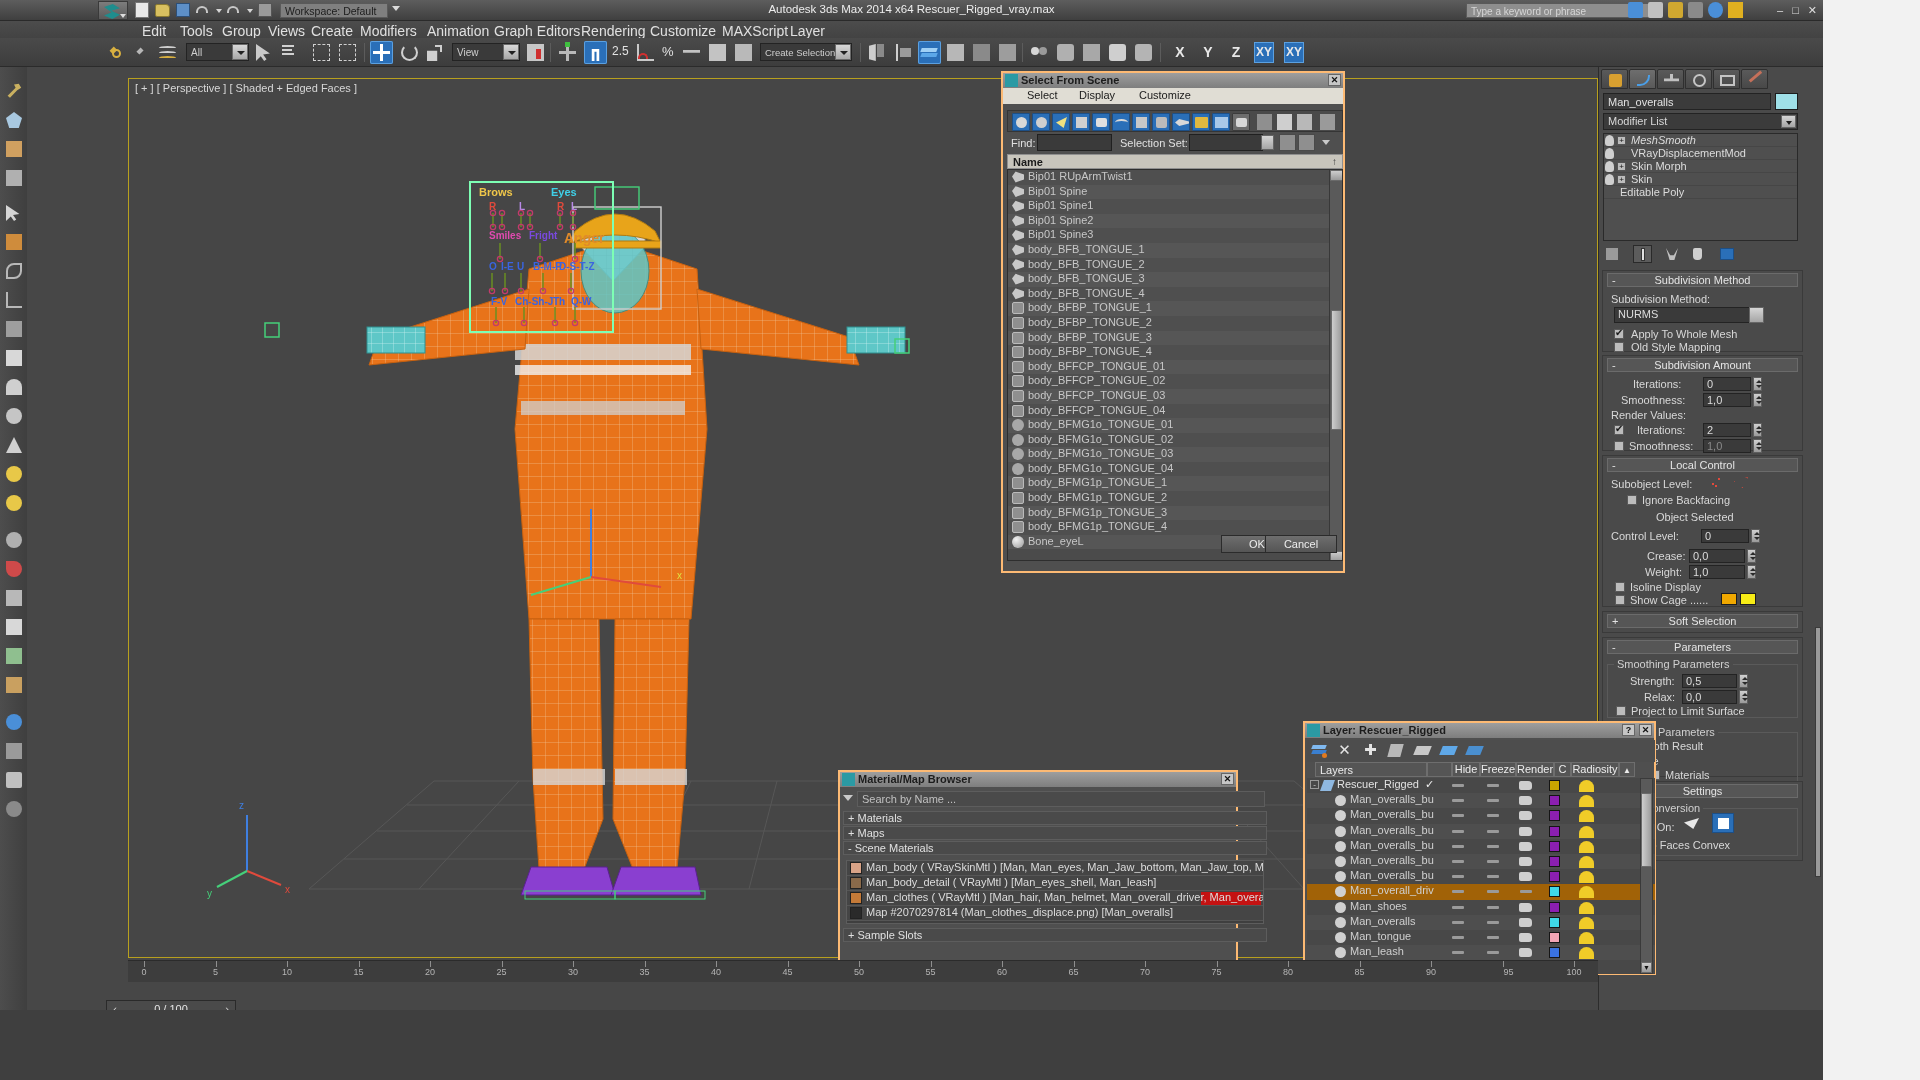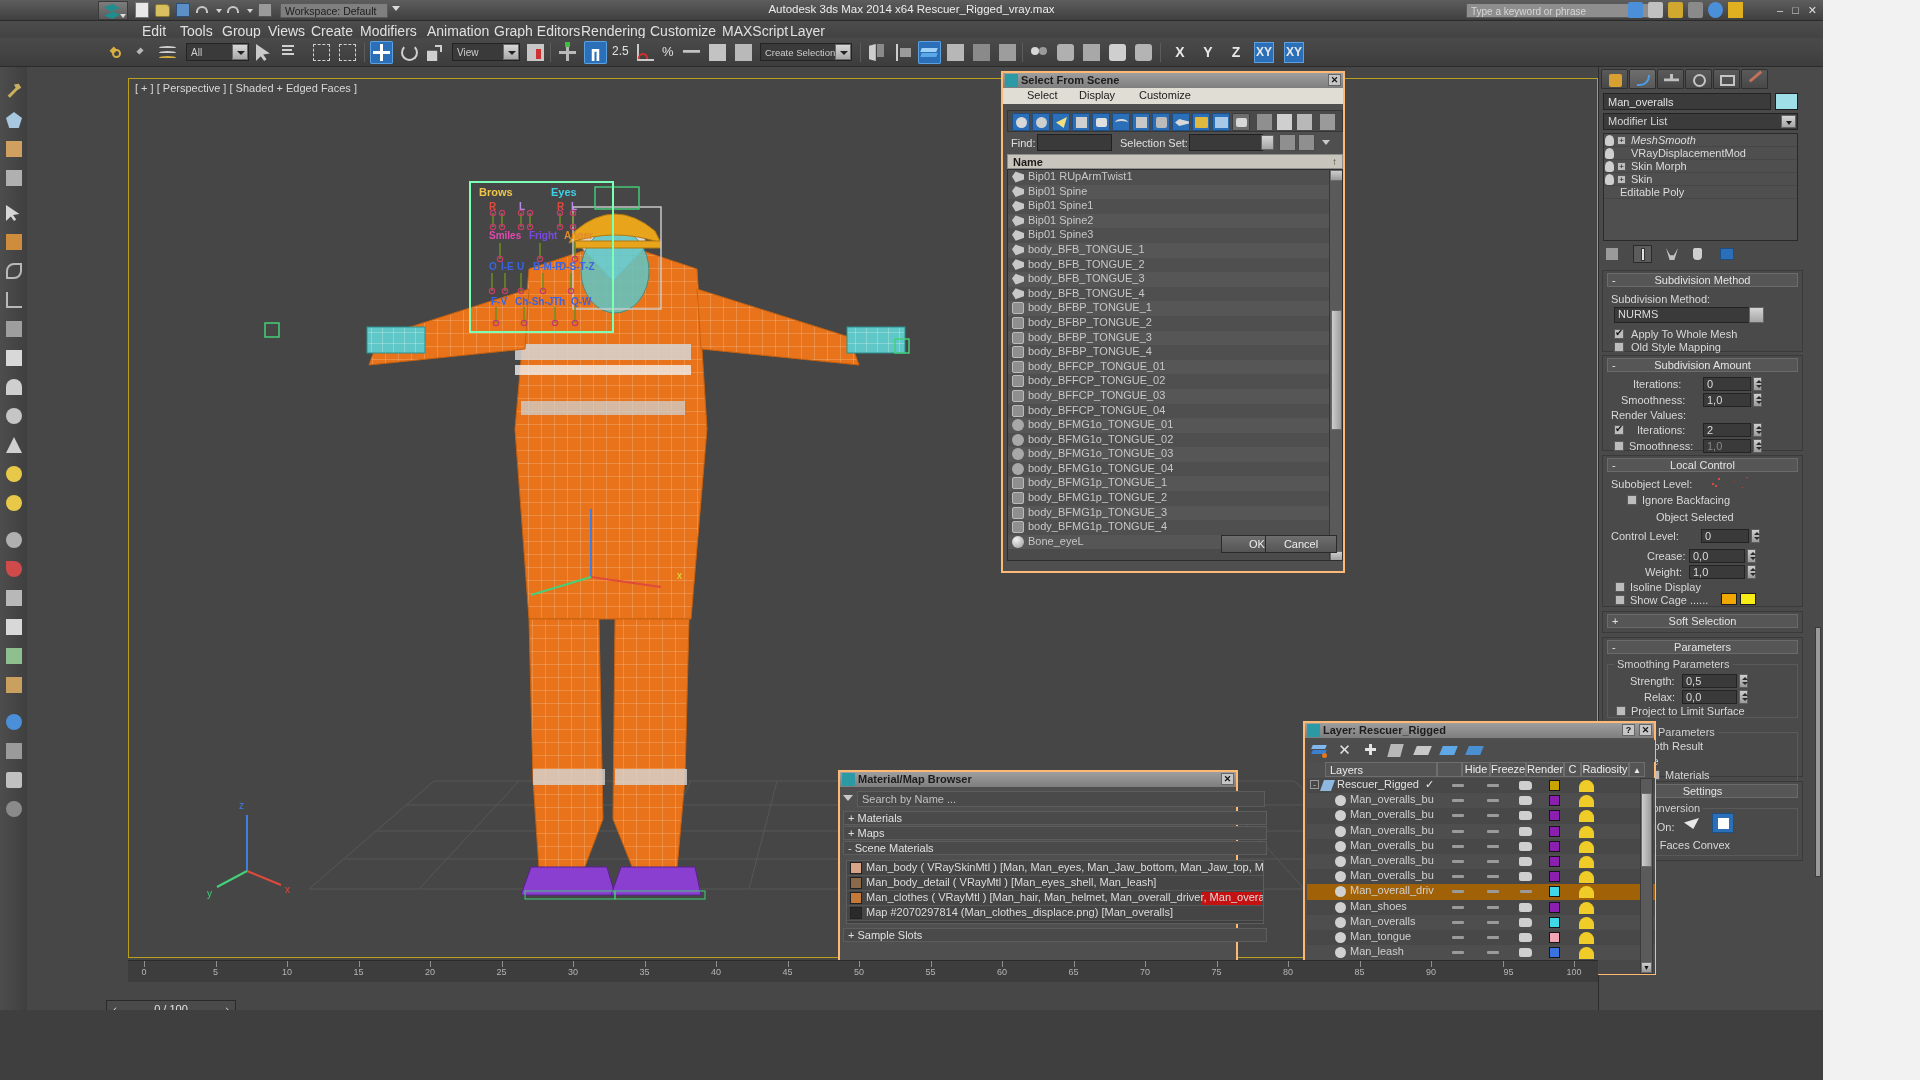--- a/index.html
+++ b/index.html
@@ -552,21 +552,21 @@
     <div class="morph">
       <div id="morph-labels">
           <div class="lbl" style="left: 8px; top: 3px; color: rgb(239, 198, 74); font-size: 11px;">Brows</div>
           <div class="lbl" style="left: 80px; top: 3px; color: rgb(63, 208, 232); font-size: 11px;">Eyes</div>
           <div class="lbl" style="left: 18px; top: 18px; color: rgb(224, 74, 60); font-size: 10px;">R</div>
           <div class="lbl" style="left: 48px; top: 18px; color: rgb(184, 138, 232); font-size: 10px;">L</div>
           <div class="lbl" style="left: 86px; top: 18px; color: rgb(224, 74, 60); font-size: 10px;">R</div>
           <div class="lbl" style="left: 100px; top: 18px; color: rgb(184, 138, 232); font-size: 10px;">L</div>
           <div class="lbl" style="left: 18px; top: 47px; color: rgb(224, 74, 176); font-size: 10px;">Smiles</div>
           <div class="lbl" style="left: 58px; top: 47px; color: rgb(122, 74, 224); font-size: 10px;">Fright</div>
-          <div class="lbl" style="left: 93px; top: 47px; color: rgb(224, 138, 42); font-size: 10px;">Anger</div>
+          <div class="lbl" style="left: 93px; top: 47px; color: rgb(224, 138, 42); font-size: 14px;">Anger</div>
           <div class="lbl" style="left: 18px; top: 78px; color: rgb(58, 100, 224); font-size: 10px;">O</div>
           <div class="lbl" style="left: 30px; top: 78px; color: rgb(58, 100, 224); font-size: 10px;">I-E</div>
           <div class="lbl" style="left: 46px; top: 78px; color: rgb(58, 100, 224); font-size: 10px;">U</div>
           <div class="lbl" style="left: 62px; top: 78px; color: rgb(58, 100, 224); font-size: 10px;">B-M-P</div>
           <div class="lbl" style="left: 88px; top: 78px; color: rgb(58, 100, 224); font-size: 10px;">D-S-T-Z</div>
           <div class="lbl" style="left: 20px; top: 113px; color: rgb(58, 100, 224); font-size: 10px;">F-V</div>
           <div class="lbl" style="left: 44px; top: 113px; color: rgb(58, 100, 224); font-size: 10px;">Ch-Sh-J</div>
           <div class="lbl" style="left: 82px; top: 113px; color: rgb(58, 100, 224); font-size: 10px;">Th</div>
           <div class="lbl" style="left: 100px; top: 113px; color: rgb(58, 100, 224); font-size: 10px;">Q-W</div>
         </div>
@@ -1088,21 +1088,21 @@
           <div style="position:absolute;left:0;top:2px;width:15px;height:9px;background:#c8c8c8;transform:skewX(-22deg);"></div>
         </div>
       <div style="position:absolute;left:134px;top:4px;width:17px;height:14px;">
           <div style="position:absolute;left:0;top:2px;width:15px;height:9px;background:#5fa8e8;transform:skewX(-22deg);"></div>
         </div>
       <div style="position:absolute;left:160px;top:4px;width:17px;height:14px;">
           <div style="position:absolute;left:0;top:2px;width:15px;height:9px;background:#4a8fd0;transform:skewX(-22deg);"></div>
         </div>
     </div>
 
-    <div style="position:absolute;left:20px;top:39px;width:348px;height:16px;">
+    <div style="position:absolute;left:10px;top:39px;width:348px;height:16px;">
       <div class="lyr-hdr" style="position:absolute;left:0;width:112px;">
           <span style="position:absolute;left:4px;top:1px;">Layers</span>
         </div>
       <div class="lyr-hdr" style="position:absolute;left:112px;width:25px;"></div>
       <div class="lyr-hdr" style="position:absolute;left:137px;width:28px;text-align:center;"><span>Hide</span></div>
       <div class="lyr-hdr" style="position:absolute;left:165px;width:36px;text-align:center;"><span>Freeze</span></div>
       <div class="lyr-hdr" style="position:absolute;left:201px;width:38px;text-align:center;"><span>Render</span></div>
       <div class="lyr-hdr" style="position:absolute;left:239px;width:17px;text-align:center;"><span>C</span></div>
       <div class="lyr-hdr" style="position:absolute;left:256px;width:48px;text-align:center;"><span>Radiosity</span></div>
       <div class="lyr-hdr" style="position:absolute;left:304px;width:16px;text-align:center;"><span style="font-size:8px;">▲</span></div>

